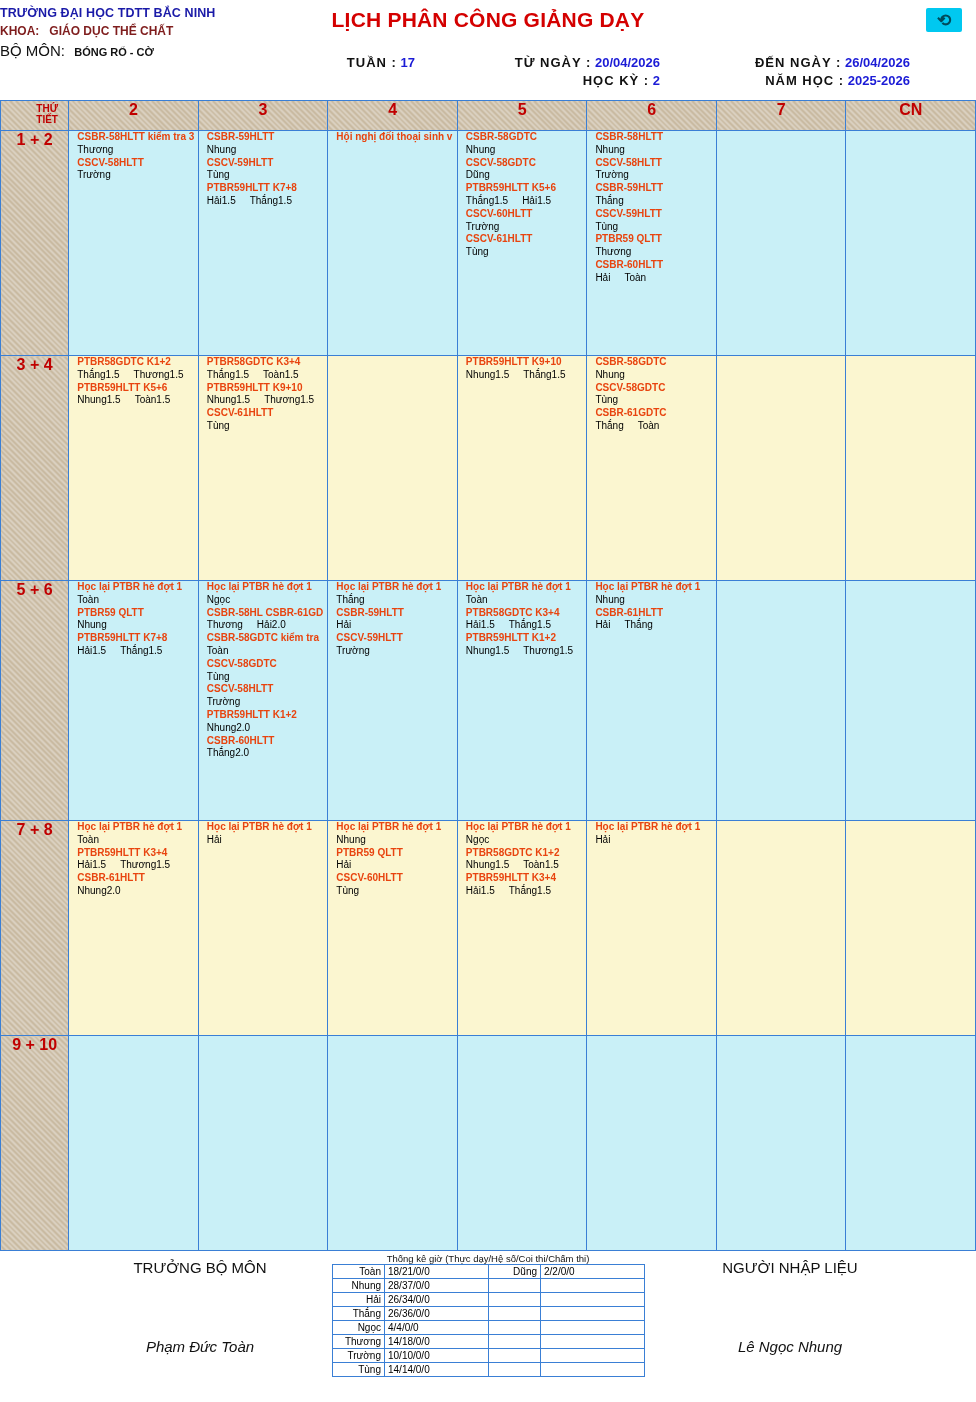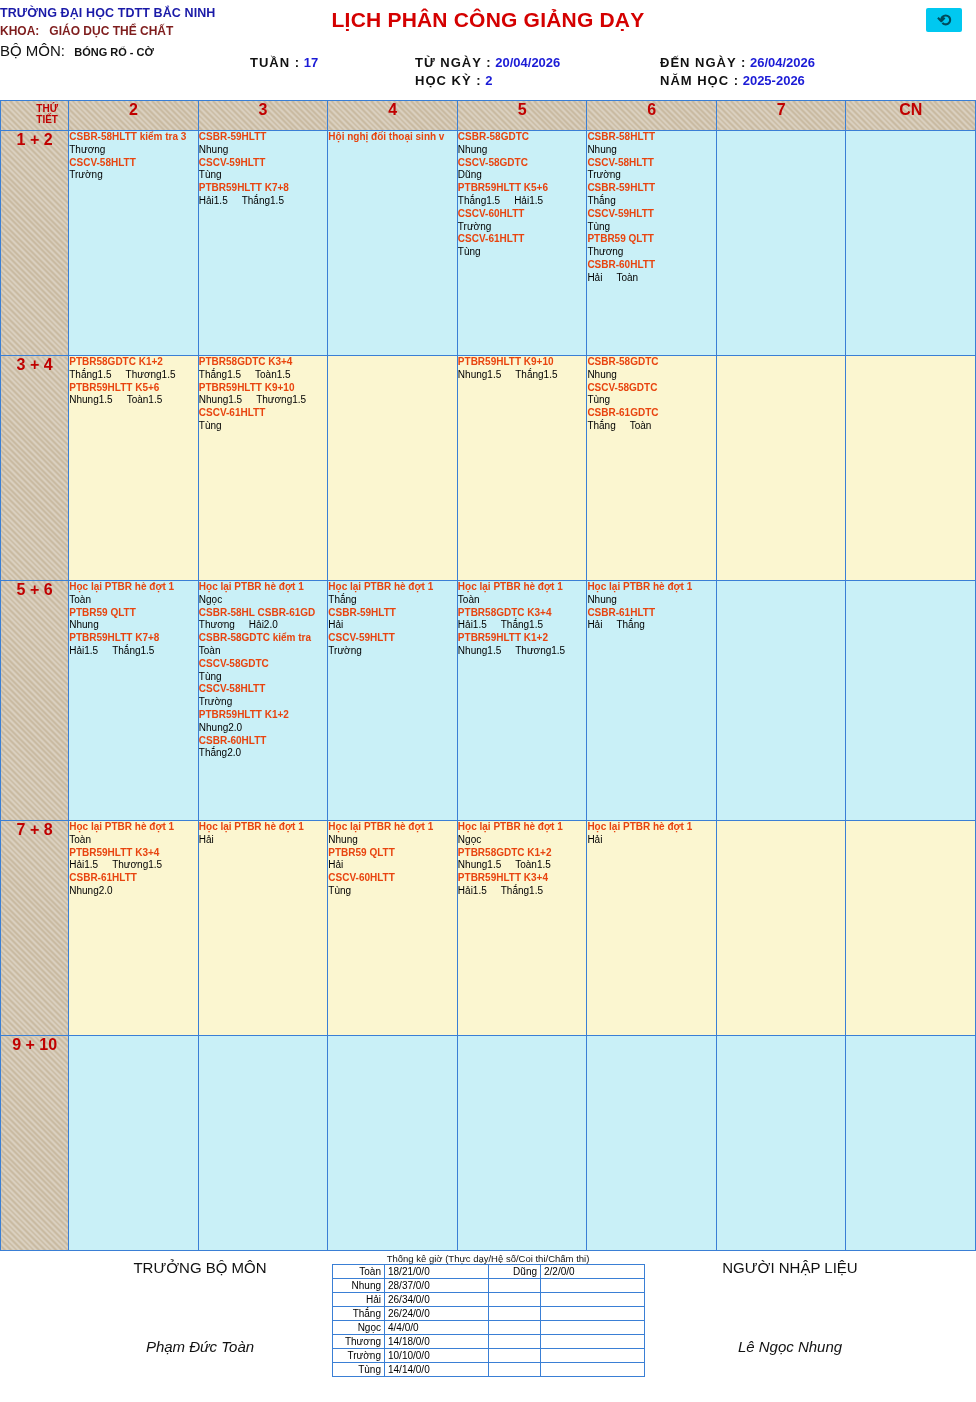--- a/index.html
+++ b/index.html
@@ -26,21 +26,21 @@
 
   .title {
     position: absolute; left: 0; right: 0; top: 8px;
     text-align: center; font-size: 21px; font-weight: bold; color: #d40000;
     letter-spacing: .2px;
   }
   .meta {
     position: absolute; left: 250px; top: 55px; width: 660px;
     font-size: 13px; font-weight: bold; color: #111;
   }
-  .meta .line { display: flex; gap: 0; margin-bottom: 3px; white-space: nowrap; }
+  .meta .line { display: flex; gap: 0; margin-bottom: 3px; white-space: nowrap; text-align: right; }
   .meta .c1 { width: 165px; }
   .meta .c2 { width: 245px; }
   .meta .c3 { width: 250px; }
   .meta .blue { color: #1b1bd6; }
   .meta .lbl { letter-spacing: 1px; }
 
   .logo {
     position: absolute; right: 14px; top: 8px;
     width: 36px; height: 24px; background: #00c8f0;
     border-radius: 2px; display:flex; align-items:center; justify-content:center;
@@ -66,21 +66,21 @@
   td.period {
     background: #c8b9a0;
     background-image: repeating-linear-gradient(45deg, rgba(255,255,255,.35) 0 2px, rgba(0,0,0,0) 2px 4px);
     color: #c00000; font-weight: bold; font-size: 16px; text-align: center; vertical-align: middle;
     border: 1px solid #7a6a52;
   }
   td.cell { padding: 2px 1px 2px 3px; font-size: 10px; line-height: 1.28; }
   td.cyan { background: #c9f0f7; }
   td.cream { background: #fbf6d0; }
 
-  .ev { margin-bottom: 0px; }
+  .ev { margin-bottom: 0px; padding-left: 8px; }
   .ev .code { color: #e8440f; font-weight: bold; white-space: nowrap; overflow: hidden; display:block; }
   .ev .names { color: #000; display:block; white-space: nowrap; }
   .ev .names .n2 { display:inline-block; margin-left: 14px; }
 
   
   .footer { position: relative; height: 118px; width: 976px; }
   .sig { position: absolute; text-align: center; font-size: 15px; color: #111; }
   .sig .role { font-weight: normal; }
   .sig .name { font-style: italic; margin-top: 62px; font-size: 15px; }
   .sig-left { left: 60px; top: 8px; width: 280px; }
@@ -475,21 +475,21 @@
               <td class="st-val"></td>
             </tr>
             <tr>
               <td class="st-name">Hải</td>
               <td class="st-val">26/34/0/0</td>
               <td class="st-name"></td>
               <td class="st-val"></td>
             </tr>
             <tr>
               <td class="st-name">Thắng</td>
-              <td class="st-val">26/24/0/0</td>
+              <td class="st-val">26/36/0/0</td>
               <td class="st-name"></td>
               <td class="st-val"></td>
             </tr>
             <tr>
               <td class="st-name">Ngọc</td>
               <td class="st-val">4/4/0/0</td>
               <td class="st-name"></td>
               <td class="st-val"></td>
             </tr>
             <tr>

